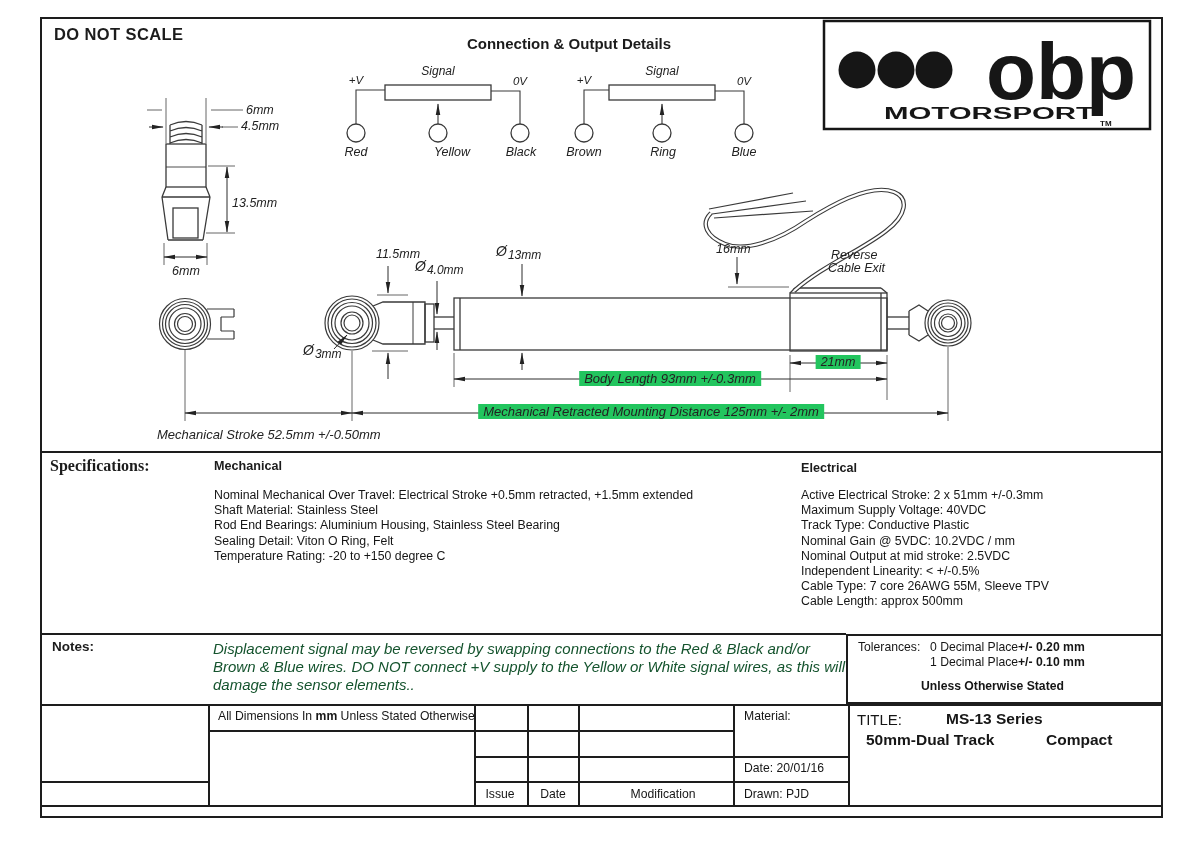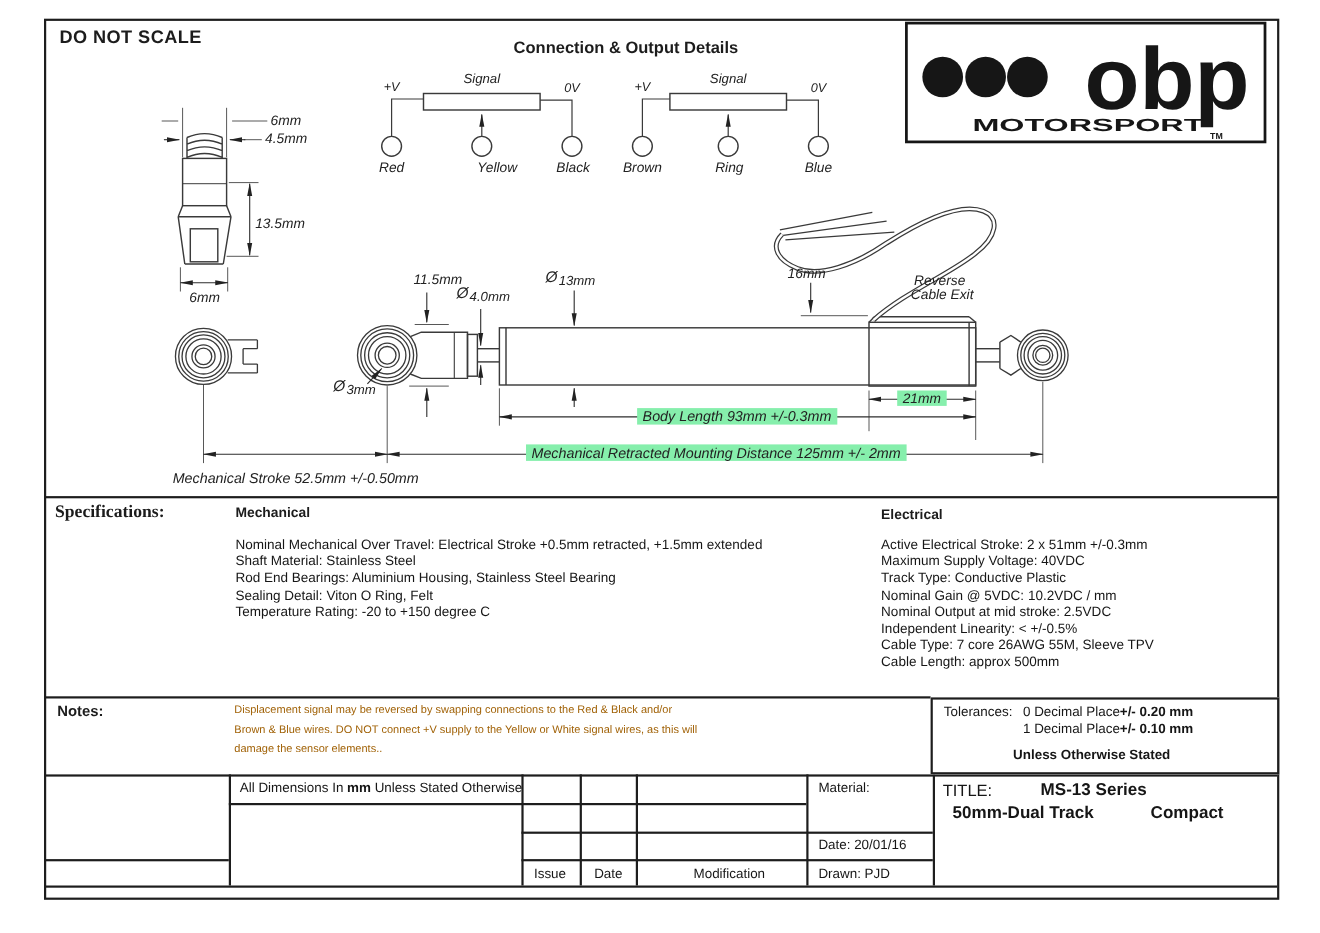--- a/index.html
+++ b/index.html
@@ -4,31 +4,31 @@
 <style>
   html,body{margin:0;padding:0;background:#fff;}
   body{width:1200px;height:848px;position:relative;font-family:"Liberation Sans",sans-serif;color:#1c1c1c;overflow:hidden;}
   #frame{position:absolute;left:40px;top:17px;width:1119px;height:797px;border:2px solid #1d1d1d;}
   .hline{position:absolute;border-top:2px solid #1d1d1d;height:0;}
   .vline{position:absolute;border-left:2px solid #1d1d1d;width:0;}
   #tolbox{position:absolute;left:846px;top:634px;width:313px;height:66px;border:2px solid #1d1d1d;background:#fff;}
   svg{position:absolute;left:0;top:0;pointer-events:none;}
   .lbl{position:absolute;font-style:italic;font-size:12.5px;white-space:nowrap;color:#222;}
   .c{transform:translateX(-50%);}
-  .bg{background:#86efac;padding:0 5px;font-style:italic;}
+  .bg{background:#22c55e;padding:0 5px;font-style:italic;}
   .big{font-size:13px;}
   .b{font-weight:bold;}
   .txt{position:absolute;font-size:12.2px;white-space:nowrap;color:#161616;}
   #do-not-scale{position:absolute;left:54px;top:25px;font-weight:bold;font-size:16.5px;letter-spacing:.4px;}
   #conn-title{position:absolute;left:569px;top:35px;transform:translateX(-50%);font-weight:bold;font-size:15px;}
   #spec-label{position:absolute;left:50px;top:457px;font-family:"Liberation Serif",serif;font-weight:bold;font-size:16px;}
   .spec-h{position:absolute;font-weight:bold;font-size:12.6px;}
   .spec-list{position:absolute;font-size:12.3px;line-height:15.2px;white-space:nowrap;color:#161616;}
   #notes-label{position:absolute;left:52px;top:639px;font-weight:bold;font-size:13.5px;}
-  .note-line{position:absolute;left:213px;font-size:10px;white-space:nowrap;color:#a16207;}
+  .note-line{position:absolute;left:213px;font-size:15px;white-space:nowrap;color:#14532d;font-style:italic;}
   .phi{font-size:14px;}
   .phval{font-size:12px;position:relative;top:3px;margin-left:1px;}
 </style>
 </head>
 <body>
 
 <svg width="1200" height="848" viewBox="0 0 1200 848" font-family="Liberation Sans, sans-serif">
   <defs>
     <marker id="arw" viewBox="0 0 12 6" markerWidth="12" markerHeight="6" refX="11.3" refY="3" orient="auto-start-reverse" markerUnits="userSpaceOnUse">
       <path d="M12,3 L0,0.7 L0,5.3 Z" fill="#222"></path>

